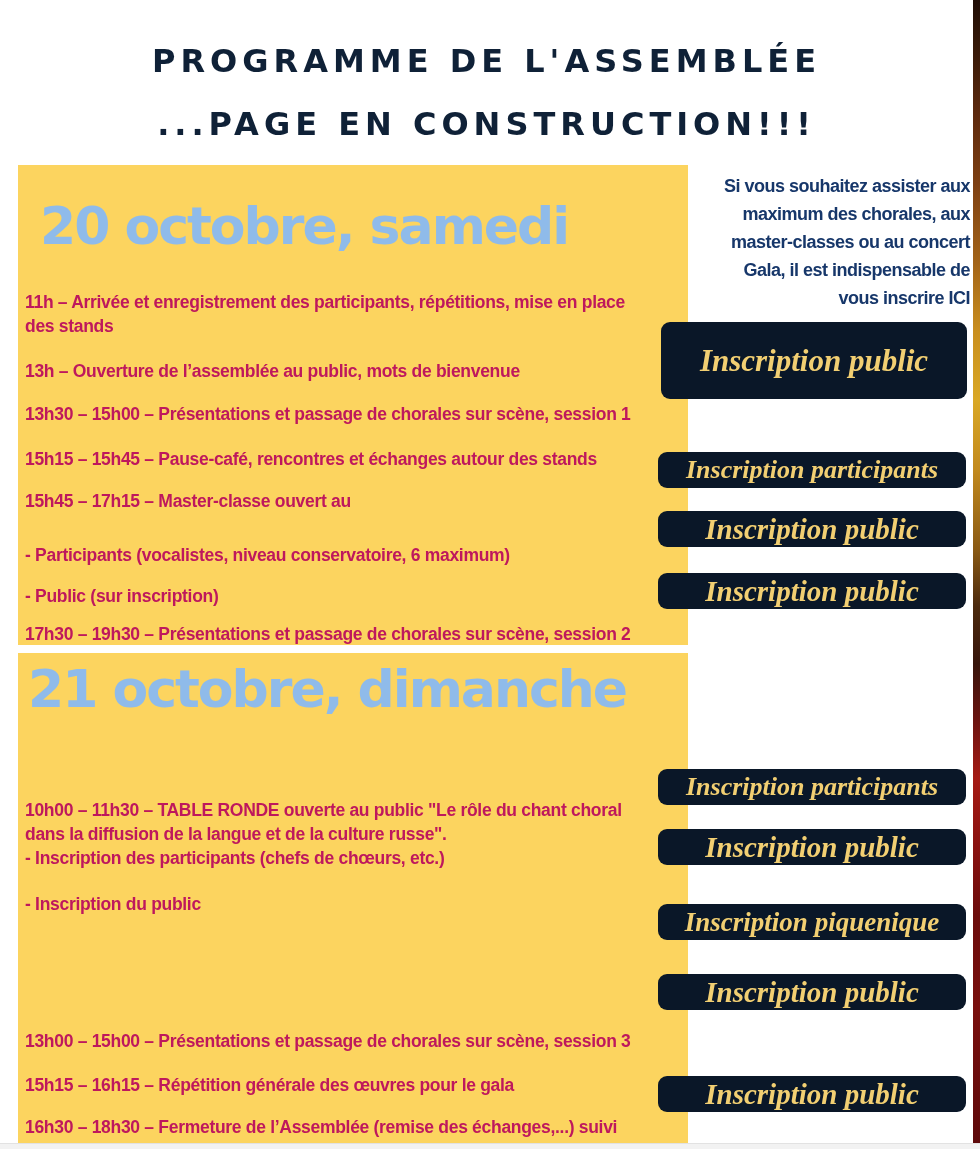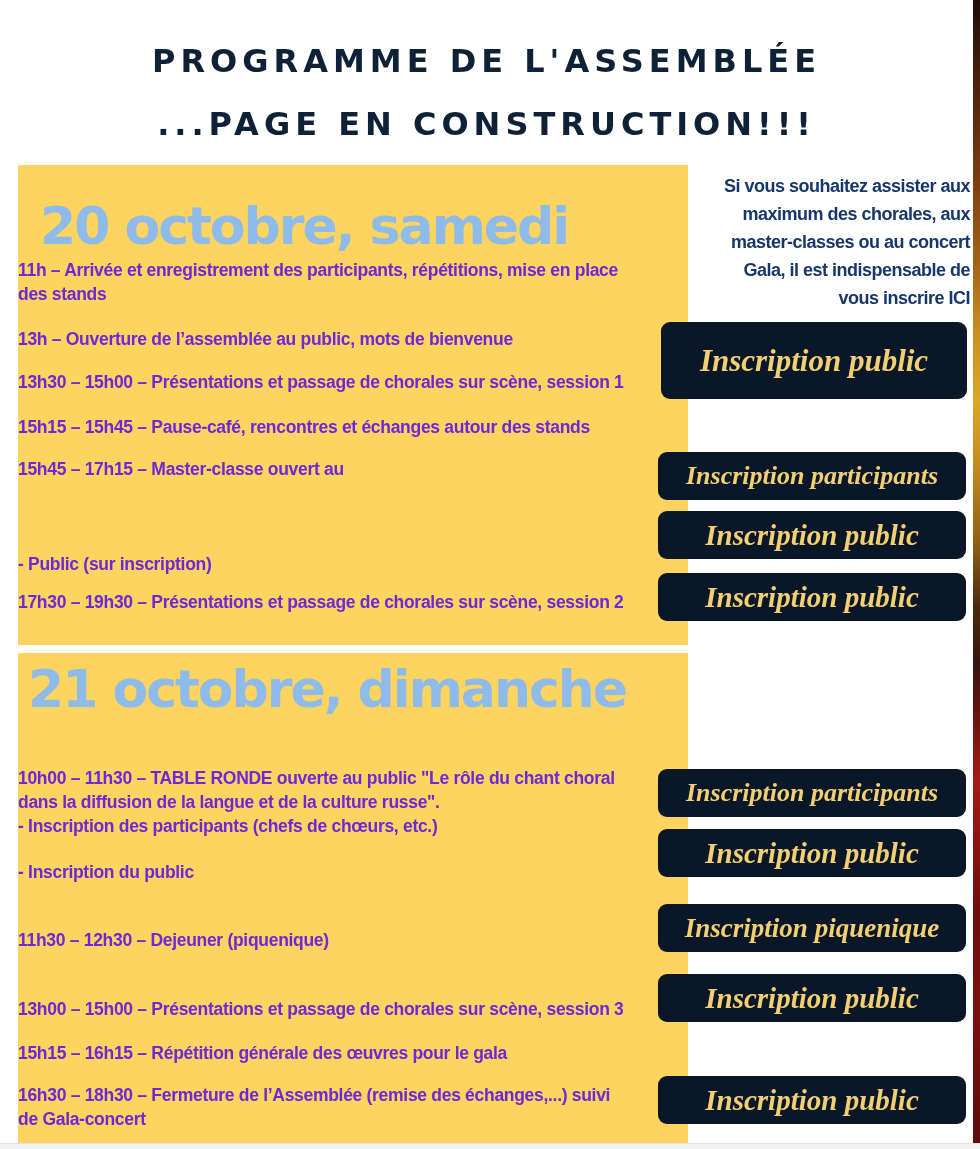--- a/index.html
+++ b/index.html
@@ -12,33 +12,33 @@
          font-size:32px;line-height:63px;letter-spacing:5px;color:#0F2137;}
 
   
   .panel{position:absolute;left:18px;width:670px;background:#FCD45F;}
   .panel-day1{top:165px;height:480px;}
   .panel-day2{top:653px;height:490px;}
 
   .day-heading{position:absolute;font-family:"DejaVu Sans",sans-serif;font-weight:bold;
                font-size:52px;line-height:56px;letter-spacing:-2px;color:#8FBBEA;white-space:nowrap;}
 
-  .sched{position:absolute;left:0;width:664px;
+  .sched{position:absolute;left:7px;width:664px;
          font-family:"Liberation Sans",sans-serif;font-weight:bold;
-         font-size:17.5px;line-height:24px;letter-spacing:-0.3px;color:#6d28d9;
-         white-space:pre-line;}
+         font-size:17.5px;line-height:24px;letter-spacing:-0.3px;color:#be185d;
+         white-space:pre-line;margin-top:32px;}
 
   
   .notice{position:absolute;left:688px;top:172px;width:282px;text-align:right;
           font-family:"Liberation Sans",sans-serif;font-weight:bold;
           font-size:18px;line-height:28px;letter-spacing:-0.5px;color:#17376A;}
   .notice-line{white-space:nowrap;}
 
   
-  .btn{position:absolute;left:658px;width:308px;height:48px;background:#0A1728;
+  .btn{position:absolute;left:658px;width:308px;height:36px;background:#0A1728;
        border-radius:9px;display:flex;align-items:center;justify-content:center;
        font-family:"Liberation Serif",serif;font-style:italic;font-weight:bold;
        font-size:29px;color:#F2CF72;cursor:pointer;box-sizing:border-box;}
   .btn-large{left:661px;width:306px;height:77px;font-size:31px;}
   .btn-tight{font-size:26px;}
   .btn-mid{font-size:27px;}
 
   
   .photo-edge{position:absolute;right:0;top:0;width:7px;height:1144px;
       background:linear-gradient(180deg,
@@ -62,31 +62,31 @@
   </div>
 
   <section class="panel panel-day1">
     <h2 class="day-heading" style="top:21px;left:10px;margin:12px;">20 octobre, samedi</h2>
     <div class="sched" style="top:93px;">11h – Arrivée et enregistrement des participants, répétitions, mise en place
 des stands</div>
     <div class="sched" style="top:162px;">13h – Ouverture de l’assemblée au public, mots de bienvenue</div>
     <div class="sched" style="top:205px;">13h30 – 15h00 – Présentations et passage de chorales sur scène, session 1</div>
     <div class="sched" style="top:250px;">15h15 – 15h45 – Pause-café, rencontres et échanges autour des stands</div>
     <div class="sched" style="top:292px;">15h45 – 17h15 – Master-classe ouvert au</div>
+    <div class="sched" style="top:346px;">- Participants (vocalistes, niveau conservatoire, 6 maximum)</div>
     <div class="sched" style="top:387px;">- Public (sur inscription)</div>
     <div class="sched" style="top:425px;">17h30 – 19h30 – Présentations et passage de chorales sur scène, session 2</div>
   </section>
 
   <section class="panel panel-day2">
     <h2 class="day-heading" style="top:8px;left:10px;margin:0;">21 octobre, dimanche</h2>
     <div class="sched" style="top:113px;">10h00 – 11h30 – TABLE RONDE ouverte au public "Le rôle du chant choral
 dans la diffusion de la langue et de la culture russe".
 - Inscription des participants (chefs de chœurs, etc.)</div>
     <div class="sched" style="top:207px;">- Inscription du public</div>
-    <div class="sched" style="top:275px;">11h30 – 12h30 – Dejeuner (piquenique)</div>
     <div class="sched" style="top:344px;">13h00 – 15h00 – Présentations et passage de chorales sur scène, session 3</div>
     <div class="sched" style="top:388px;">15h15 – 16h15 – Répétition générale des œuvres pour le gala</div>
     <div class="sched" style="top:430px;">16h30 – 18h30 – Fermeture de l’Assemblée (remise des échanges,...) suivi
 de Gala-concert</div>
   </section>
 
   <div class="notice">
     <div class="notice-line">Si vous souhaitez assister aux</div>
     <div class="notice-line">maximum des chorales, aux</div>
     <div class="notice-line">master-classes ou au concert</div>

